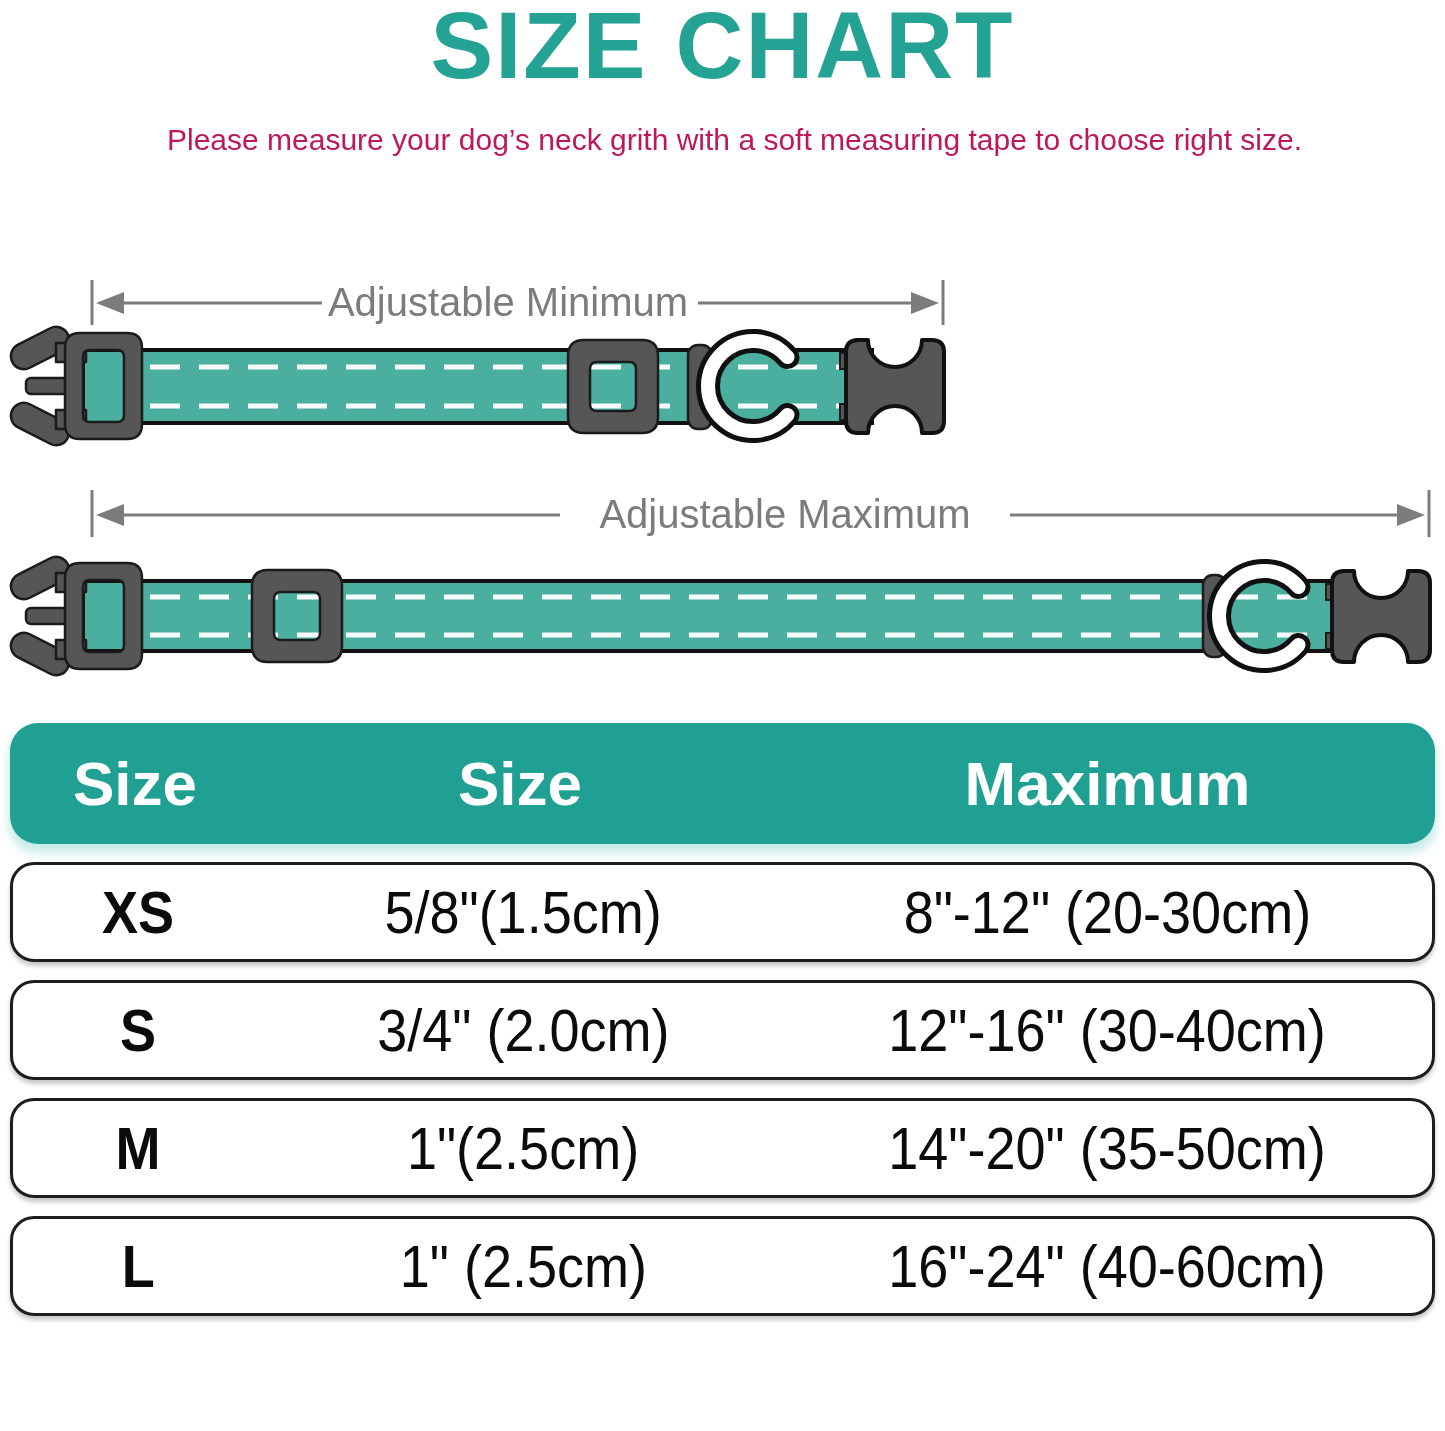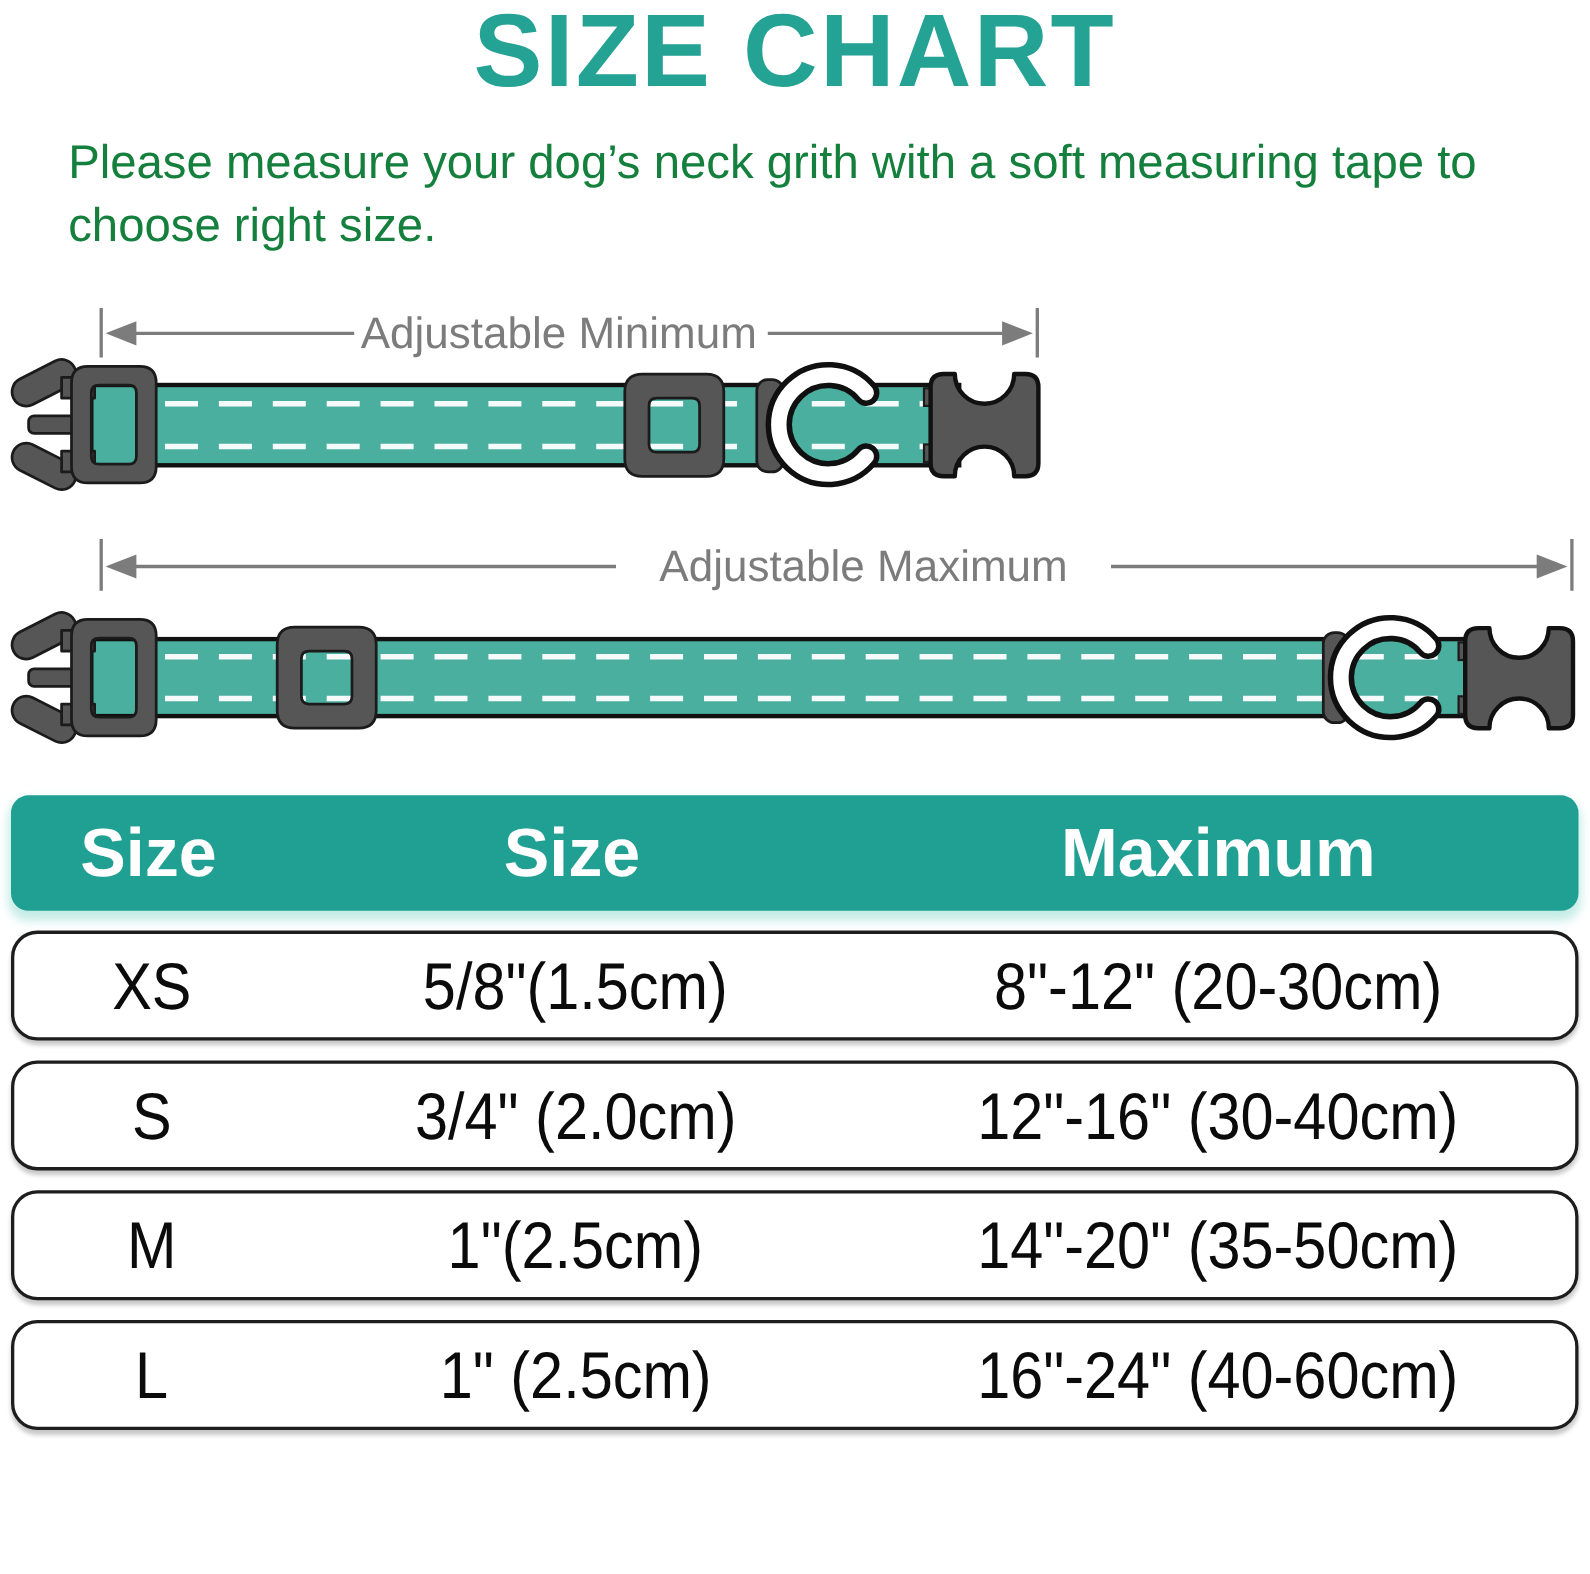--- a/index.html
+++ b/index.html
@@ -11,47 +11,47 @@
     overflow:hidden;
   }
   .page-title{
     position:absolute;top:-8px;left:0;width:100%;
     text-align:center;
     font-size:94px;font-weight:bold;letter-spacing:2px;
     color:#24A294;
   }
   .subtitle{
     position:absolute;top:120px;left:62px;width:1345px;
-    font-size:43px;line-height:1.33;color:#15803d;
+    font-size:30px;line-height:1.33;color:#be185d;text-align:center;
   }
   .collar-svg{position:absolute;left:0;width:1445px;display:block;}
   #collar-min{top:255px;height:215px;}
   #collar-max{top:475px;height:225px;}
   .dim-label{
     font-family:"Liberation Sans","DejaVu Sans",sans-serif;
     font-size:40px;fill:#7c7c7c;
   }
   .size-table{position:absolute;top:723px;left:10px;width:1425px;}
   .t-header{
-    height:105px;background:#1FA092;border-radius:16px;
+    height:121px;background:#1FA092;border-radius:28px;
     display:grid;grid-template-columns:250px 520px 1fr;align-items:center;
     color:#ffffff;font-weight:bold;font-size:62px;
     box-shadow:0 7px 9px 2px rgba(160,224,215,0.6);
   }
   .t-row{
     height:100px;margin-top:18px;background:#ffffff;
     border:3px solid #1d1d1d;border-radius:24px;
     display:grid;grid-template-columns:250px 520px 1fr;align-items:center;
     font-size:60px;color:#0b0b0b;
     box-shadow:0 4px 4px rgba(0,0,0,0.22);
     box-sizing:border-box;
   }
   .t-row:first-of-type{margin-top:30px;}
   .cell{text-align:center;}
-  .size-cell{font-weight:normal;}
+  .size-cell{font-weight:bold;}
   .narrow{display:inline-block;transform:scaleX(0.9);transform-origin:center;white-space:nowrap;}
 </style>
 </head>
 <body>
 
 <div id="canvas">
 
   <div class="page-title">SIZE CHART</div>
 
   <div class="subtitle">Please measure your dog’s neck grith with a soft measuring tape to choose right size.</div>

